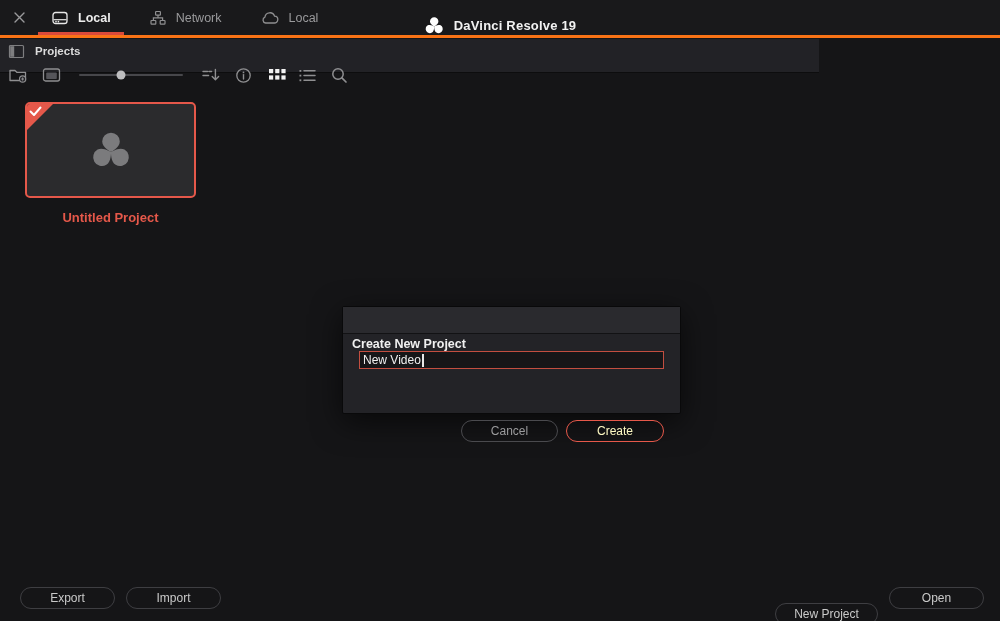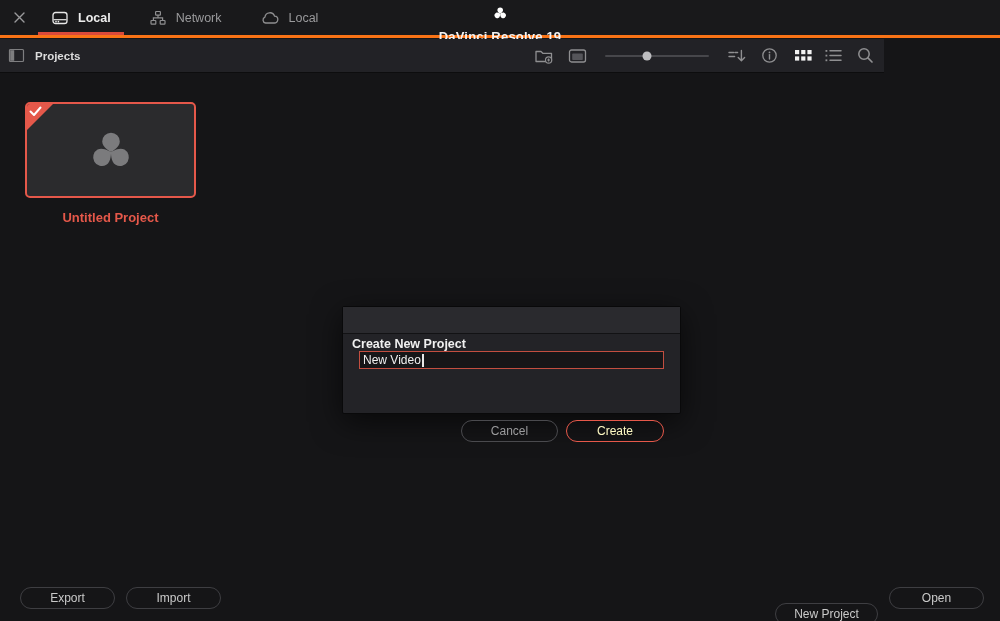--- a/index.html
+++ b/index.html
@@ -27,30 +27,31 @@
     position: relative; display: flex; align-items: center; gap: 9px;
     padding: 0 13px; margin-right: 12px; color: #9a9a9c; font-size: 12.5px;
   }
   .tab.active { color: #ececec; font-weight: bold; }
   .tab.active .underline {
     position: absolute; left: 0; right: 0; bottom: 0; height: 3px;
     background: #da4a3a;
   }
   .brand {
     position: absolute; left: 50%; top: 6px; height: 38px; transform: translateX(-50%);
-    display: flex; align-items: center; gap: 9px; flex-direction: column;
+    display: flex; align-items: center; gap: 9px;
   }
   .brand-title { color: #f2f2f2; font-size: 13px; font-weight: bold; letter-spacing: .2px; }
 
   
   .toolbar {
-    position: absolute; left: 0; top: 39px; width: 884px; height: 34px;
+    position: absolute; left: 0; top: 39px; width: 819px; height: 34px;
     background: #222226; border-bottom: 1px solid #0d0d0e;
-    display: flex; align-items: center; justify-content: space-between;
+    display: flex; align-items: flex-start; justify-content: space-between;
     padding: 0 10px 0 8px;
+    flex-direction: column;
   }
   .toolbar-left { display: flex; align-items: center; gap: 10px; }
   .toolbar-title { color: #dcdcdc; font-size: 11.5px; font-weight: bold; }
   .toolbar-right { display: flex; align-items: center; }
   .tool-icon { display: flex; align-items: center; justify-content: center; height: 24px; }
   .slider {
     position: relative; width: 104px; height: 24px; margin: 0 18px 0 18px;
   }
   .slider-track {
     position: absolute; left: 0; right: 0; top: 50%; height: 2px;

